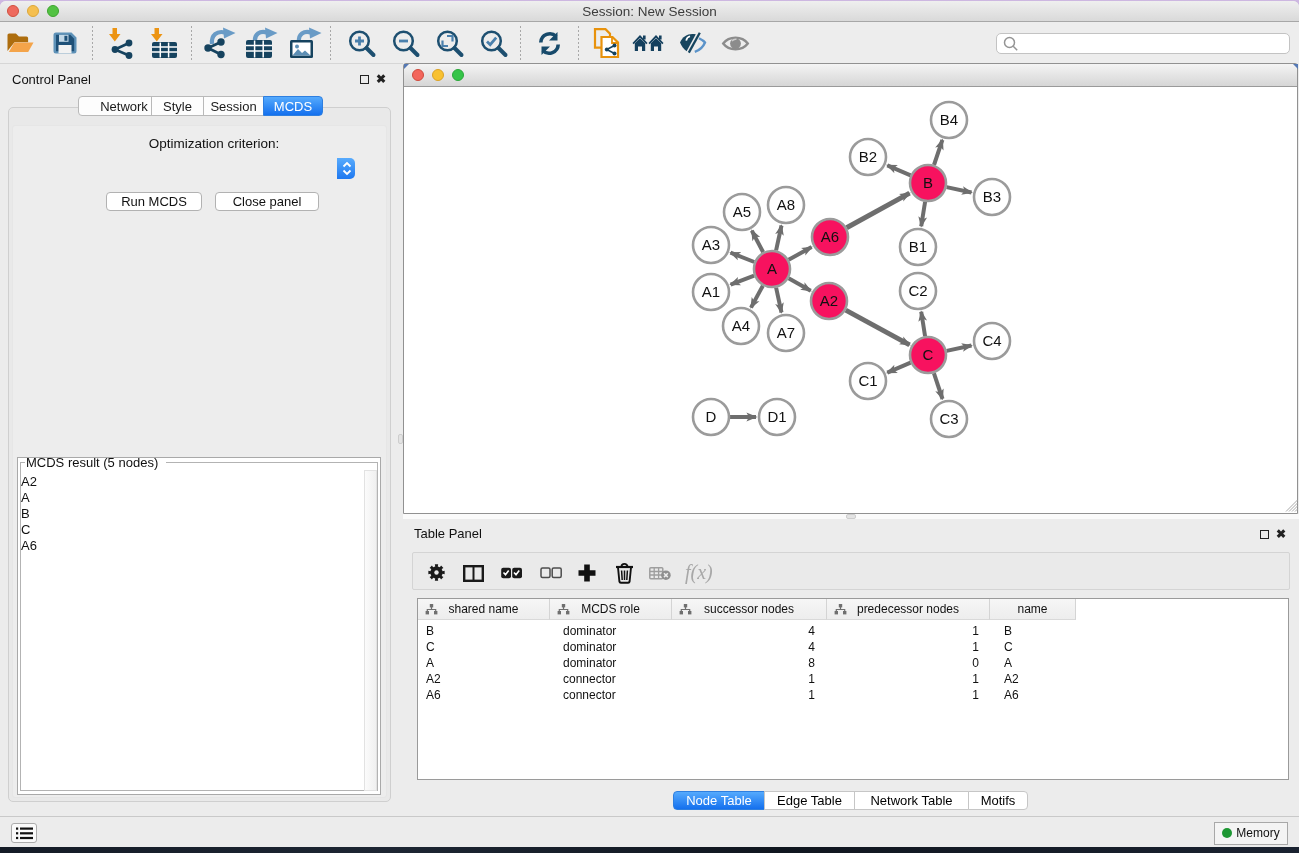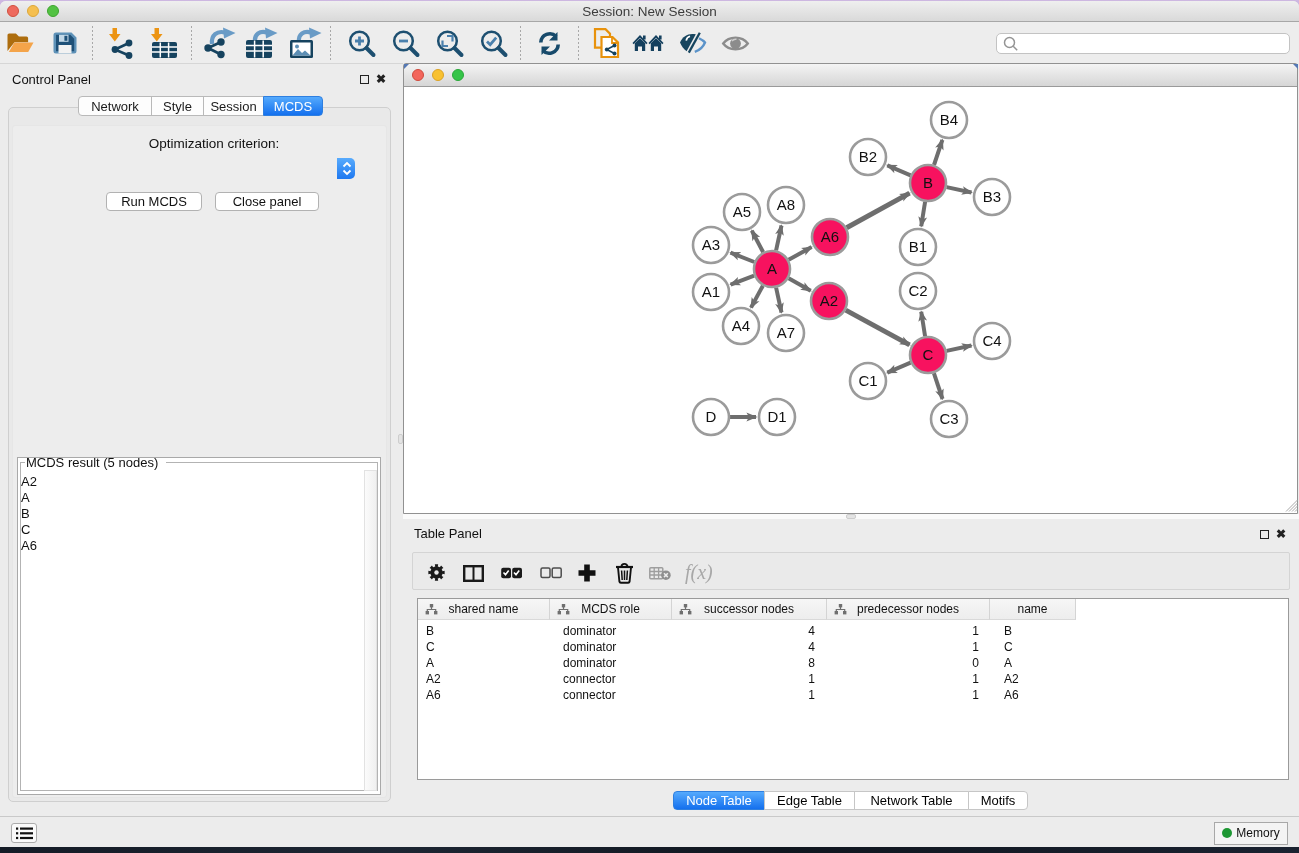--- a/index.html
+++ b/index.html
@@ -181,21 +181,21 @@
 <circle cx="6.5" cy="6.5" r="5" fill="none" stroke="#949494" stroke-width="1.5"></circle>
 <path d="M10.2 10.2 L14.2 14.2" stroke="#949494" stroke-width="1.5"></path>
 </svg>
 
 <div class="abs" id="cpTitle">Control Panel</div>
 <div class="maxbtn" style="left:360px;top:75px;"></div>
 <div class="winbtn" style="left:376px;top:72px;">✖</div>
 <div class="abs" id="tbline"></div>
     <div class="abs" id="cpPane"></div>
     <div class="abs" id="cpInner"></div>
-<div class="tab" style="left:78px;width:74px;border-radius:4px 0 0 4px;">Network</div>
+<div class="tab" style="left:78px;width:92px;border-radius:4px 0 0 4px;">Network</div>
 <div class="tab" style="left:151px;width:53px;">Style</div>
 <div class="tab" style="left:203px;width:61px;">Session</div>
 <div class="tab tabsel" style="left:263px;width:60px;border-radius:0 4px 4px 0;">MCDS</div>
 <div class="abs" id="optlabel">Optimization criterion:</div>
 <div class="abs" id="dropbtn"></div>
 <svg style="left:341.5px;top:162px;" width="10" height="13" viewBox="0 0 10 13">
       <path d="M1.5 4.5 L5 1 L8.5 4.5" fill="none" stroke="#fff" stroke-width="1.8"></path>
       <path d="M1.5 8.5 L5 12 L8.5 8.5" fill="none" stroke="#fff" stroke-width="1.8"></path>
     </svg>
 <div class="btn" style="left:92px;top:192px;width:96px;">Run MCDS</div>

